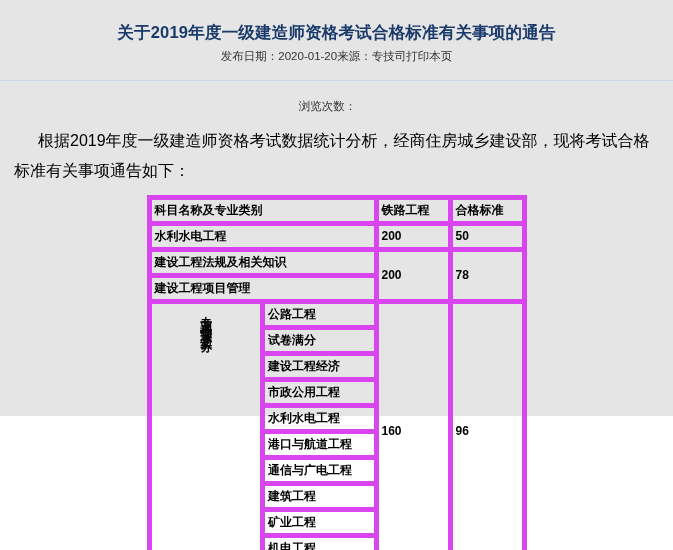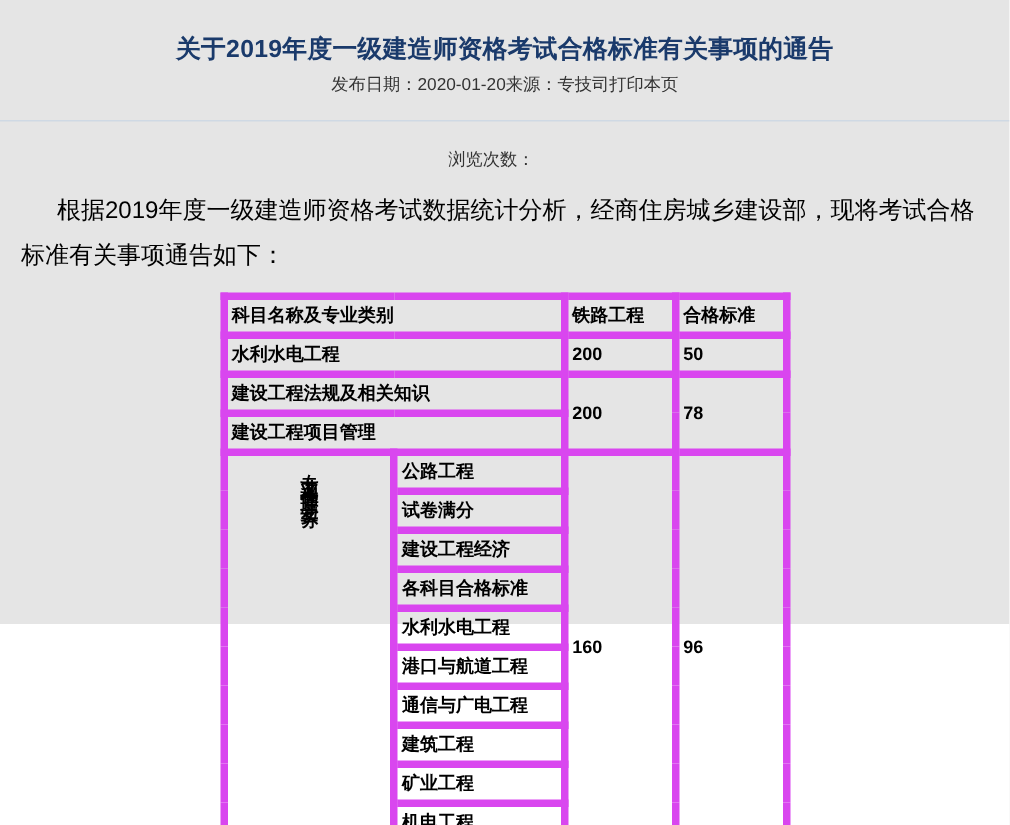--- a/index.html
+++ b/index.html
@@ -148,21 +148,21 @@
         <td class="score" rowspan="10">160</td>
         <td class="pass" rowspan="10">96</td>
       </tr>
       <tr>
         <td class="subj">试卷满分</td>
       </tr>
       <tr>
         <td class="subj">建设工程经济</td>
       </tr>
       <tr>
-        <td class="subj">各科目合格标准</td>
+        <td class="subj">市政公用工程</td>
       </tr>
       <tr>
         <td class="subj">水利水电工程</td>
       </tr>
       <tr>
         <td class="subj">港口与航道工程</td>
       </tr>
       <tr>
         <td class="subj">通信与广电工程</td>
       </tr>

